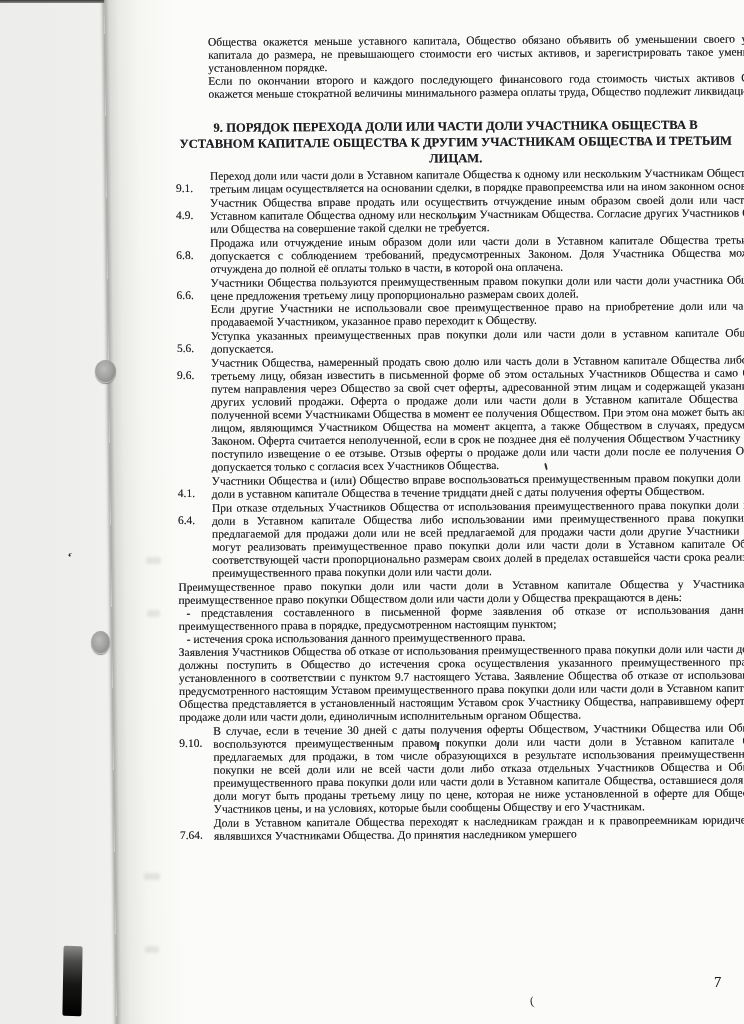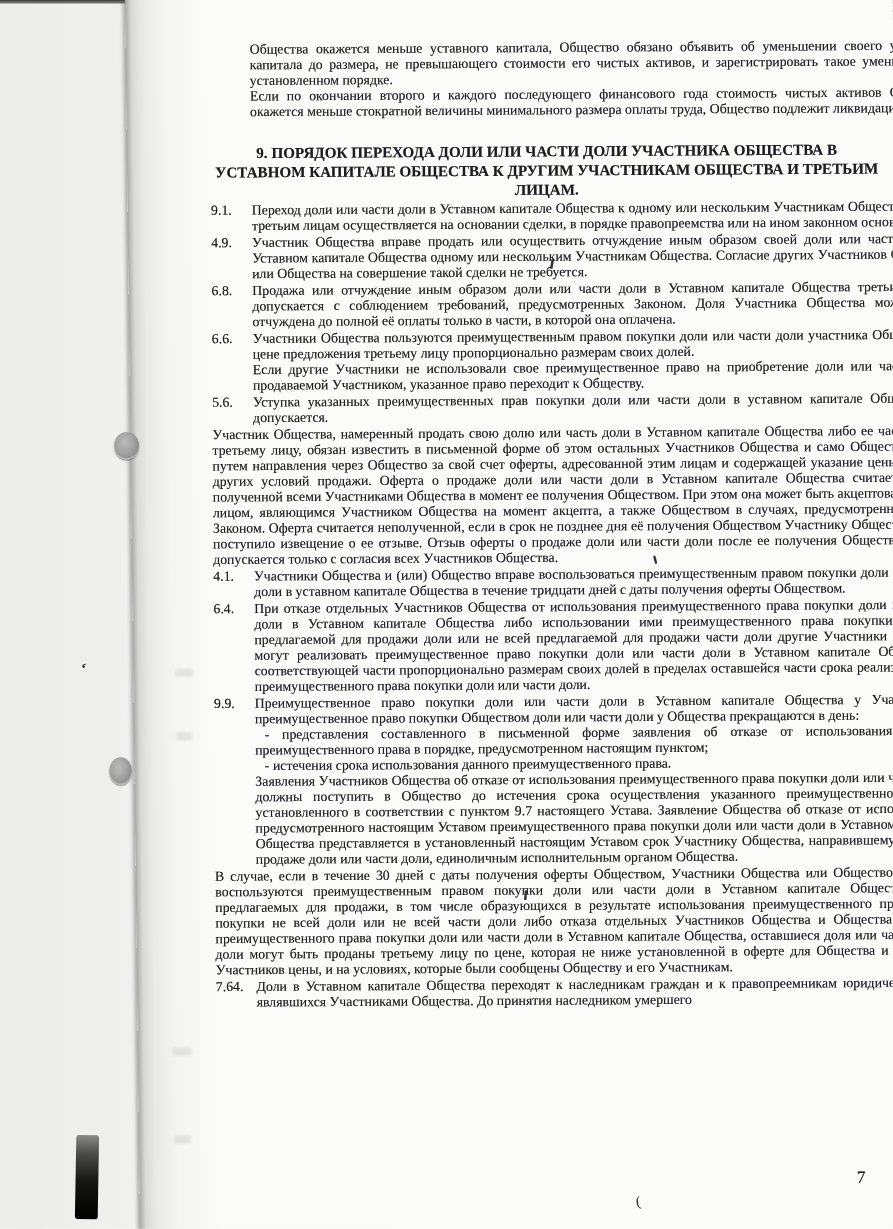--- a/index.html
+++ b/index.html
@@ -41,21 +41,21 @@
   
   .content { position:absolute; left:175px; top:36px; width:615px;
     transform:rotate(-0.35deg); transform-origin:top left;
     color:var(--ink); font-size:11.5px; line-height:13px;
     text-shadow:0 0 0.5px rgba(25,25,32,0.55); }
   .para { margin:0; text-align:justify; }
   #intro { margin-left:33px; width:582px; }
   .heading { margin:19px 0 2px 2px; width:556px; text-align:center;
     font-size:12.6px; line-height:16px; font-weight:bold; }
   .item { display:flex; margin:0 0 1px 0; }
-  .item-num { flex:0 0 34px; }
+  .item-num { flex:0 0 34px;margin-top:12px; }
   .item-body { width:581px; }
   .item-body .para.dash { text-indent:8px; }
 
   .pagenum { position:absolute; left:714px; top:974px; font-size:14.5px; color:#1e1e23;
     text-shadow:0 0 0.5px rgba(25,25,32,0.5); }
 
   
   .tick { position:absolute; background:#2e2e34; }
   .tick1 { left:459px; top:216px; width:2px; height:8px; transform:rotate(9deg); }
   .tick2 { left:545px; top:463px; width:1.5px; height:7px; transform:rotate(-14deg); border-radius:40%; }
@@ -119,46 +119,47 @@
             <p class="para">Если другие Участники не использовали свое преимущественное право на приобретение доли или части доли, продаваемой Участником, указанное право переходит к Обществу.</p>
           </div>
         </div>
         <div class="item">
           <span class="item-num">5.6.</span>
           <div class="item-body">
             <p class="para">Уступка указанных преимущественных прав покупки доли или части доли в уставном капитале Общества не допускается.</p>
           </div>
         </div>
         <div class="item">
+          <span class="item-num">9.6.</span>
           <div class="item-body">
             <p class="para">Участник Общества, намеренный продать свою долю или часть доли в Уставном капитале Общества либо ее часть третьему лицу, обязан известить в письменной форме об этом остальных Участников Общества и само Общество путем направления через Общество за свой счет оферты, адресованной этим лицам и содержащей указание цены и других условий продажи. Оферта о продаже доли или части доли в Уставном капитале Общества считается полученной всеми Участниками Общества в момент ее получения Обществом. При этом она может быть акцептована лицом, являющимся Участником Общества на момент акцепта, а также Обществом в случаях, предусмотренных Законом. Оферта считается неполученной, если в срок не позднее дня её получения Обществом Участнику Общества поступило извещение о ее отзыве. Отзыв оферты о продаже доли или части доли после ее получения Обществом допускается только с согласия всех Участников Общества.</p>
           </div>
         </div>
         <div class="item">
           <span class="item-num">4.1.</span>
           <div class="item-body">
             <p class="para">Участники Общества и (или) Общество вправе воспользоваться преимущественным правом покупки доли или части доли в уставном капитале Общества в течение тридцати дней с даты получения оферты Обществом.</p>
           </div>
         </div>
         <div class="item">
           <span class="item-num">6.4.</span>
           <div class="item-body">
             <p class="para">При отказе отдельных Участников Общества от использования преимущественного права покупки доли или части доли в Уставном капитале Общества либо использовании ими преимущественного права покупки не всей предлагаемой для продажи доли или не всей предлагаемой для продажи части доли другие Участники Общества могут реализовать преимущественное право покупки доли или части доли в Уставном капитале Общества в соответствующей части пропорционально размерам своих долей в пределах оставшейся части срока реализации ими преимущественного права покупки доли или части доли.</p>
           </div>
         </div>
         <div class="item">
-          <span class="item-num">9.9.</span>
           <div class="item-body">
             <p class="para">Преимущественное право покупки доли или части доли в Уставном капитале Общества у Участника и преимущественное право покупки Обществом доли или части доли у Общества прекращаются в день:</p>
             <p class="para dash">- представления составленного в письменной форме заявления об отказе от использования данного преимущественного права в порядке, предусмотренном настоящим пунктом;</p>
             <p class="para dash">- истечения срока использования данного преимущественного права.</p>
             <p class="para">Заявления Участников Общества об отказе от использования преимущественного права покупки доли или части доли должны поступить в Общество до истечения срока осуществления указанного преимущественного права, установленного в соответствии с пунктом 9.7  настоящего Устава. Заявление Общества об отказе от использования предусмотренного настоящим Уставом преимущественного права покупки доли или части доли в Уставном капитале Общества представляется в установленный настоящим Уставом срок Участнику Общества, направившему оферту о продаже доли или части доли, единоличным исполнительным органом Общества.</p>
           </div>
         </div>
         <div class="item">
+          <span class="item-num">9.10.</span>
           <div class="item-body">
             <p class="para">В случае, если в течение 30 дней с даты получения оферты Обществом, Участники Общества или Общество не воспользуются преимущественным правом покупки доли или части доли в Уставном капитале Общества, предлагаемых для продажи, в том числе образующихся в результате использования преимущественного права покупки не всей доли или не всей части доли либо отказа отдельных Участников Общества и Общества от преимущественного права покупки доли или части доли в Уставном капитале Общества, оставшиеся доля или часть доли могут быть проданы третьему лицу по цене, которая не ниже установленной в оферте для Общества и его Участников цены, и на условиях, которые были сообщены Обществу и его Участникам.</p>
           </div>
         </div>
         <div class="item">
           <span class="item-num">7.64.</span>
           <div class="item-body">
             <p class="para">Доли в Уставном капитале Общества переходят к наследникам граждан и к правопреемникам юридических лиц, являвшихся Участниками Общества. До принятия наследником умершего</p>
           </div>
         </div>

